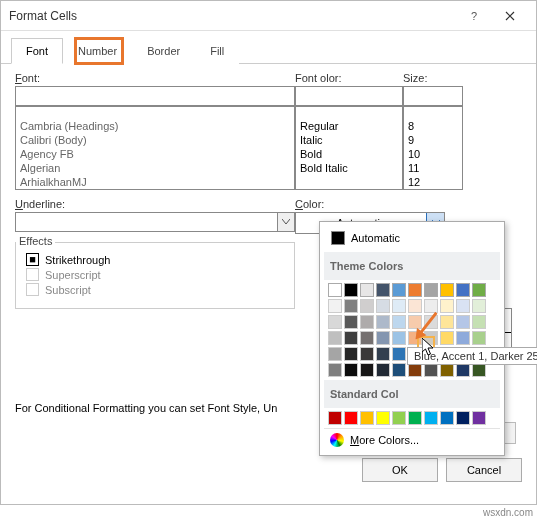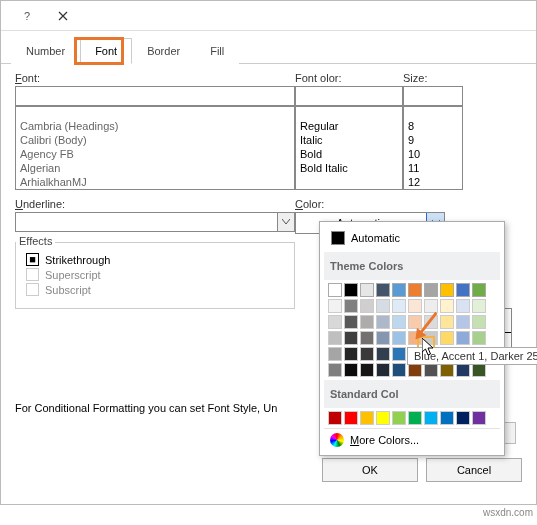--- a/index.html
+++ b/index.html
@@ -26,21 +26,21 @@
     .combo .arrow { width: 18px; border: 1px solid #888; display: flex; align-items: center; justify-content: center; background: #efefef; }
     .effects { border: 1px solid #ccc; padding: 8px 10px 10px 10px; margin-top: 8px; position: relative; width: 280px; }
     .effects .legend { position: absolute; top: -8px; left: 0; background: #fff; padding: 0 3px; color: #444; }
     .check { display: flex; align-items: center; gap: 6px; margin: 2px 0; }
     .check .box { width: 13px; height: 13px; border: 1px solid #888; display: flex; align-items: center; justify-content: center; font-size: 11px; line-height: 11px; }
     .preview { border: 1px solid #888; background: #fff; width: 160px; height: 48px; position: absolute; right: 24px; top: 244px; }
     .preview::after { content:""; position:absolute; left:0; right:0; top:50%; border-top:1px solid #000; }
     .msg { position: absolute; left: 14px; top: 338px; color: #000; }
     .clear-btn { position: absolute; right: 20px; bottom: 50px; width: 70px; height: 22px; border: 1px solid #bbb; background: #f3f3f3; color: #888; display: flex; align-items: center; justify-content: center; }
     .footer { position: absolute; right: 14px; bottom: 12px; display: flex; gap: 8px; }
-    .dlg-btn { width: 96px; height: 24px; border: 1px solid #aaa; background: #f3f3f3; display: flex; align-items: center; justify-content: center; }
+    .dlg-btn { width: 76px; height: 24px; border: 1px solid #aaa; background: #f3f3f3; display: flex; align-items: center; justify-content: center; }
 
     
     .color-btn { display:flex; align-items:center; width:150px; height:22px; border:1px solid #888; background:#fff; }
     .color-btn .txt { flex:1; text-align:center; }
     .color-btn .dd { width:18px; height:100%; border-left:1px solid #2a6fbb; background:#cde0f5; display:flex; align-items:center; justify-content:center; }
     .popup { position:absolute; left:318px; top:220px; width:186px; border:1px solid #aaa; background:#fff; box-shadow: 2px 2px 6px rgba(0,0,0,0.25); padding:4px; z-index:5;}
     .popup .auto { display:flex; align-items:center; gap:6px; padding:4px 6px; border:1px solid transparent;}
     .popup .auto .sw { width:14px; height:14px; background:#000; border:1px solid #888;}
     .popup .hdr { background:#eef0f2; color:#666; font-weight:bold; padding:8px 6px; margin:2px 0;}
     .swatch-row { display:flex; gap:2px; padding:1px 4px;}
@@ -52,31 +52,32 @@
     .cursor { position:absolute; left:421px; top:337px; z-index:7; }
     .arrow-annot { position:absolute; left:418px; top:308px; z-index:8; transform: rotate(38deg); }
     .watermark { position:absolute; right:4px; top:507px; font-size:10px; color:#888; }
     .highlight-sw { position:absolute; left:416px; top:335px; width:18px; height:18px; border:2px solid #f5b24b; z-index:6; background:rgba(255,220,150,0.15);}
   </style>
 </head>
 <body>
 
 <div class="dialog">
   <div class="titlebar">
+    <span class="title">Format Cells</span>
     <div class="btn">?</div>
     <div class="btn">
       <svg width="10" height="10" viewBox="0 0 10 10">
           <path d="M1 1 L9 9 M9 1 L1 9" stroke="#333" stroke-width="1.2"></path>
         </svg>
     </div>
   </div>
 
   <div class="tabs">
+    <div class="tab active">Font</div>
     <div class="tab">Number</div>
-    <div class="tab active">Font</div>
     <div class="tab">Border</div>
     <div class="tab">Fill</div>
   </div>
   <div class="tab-highlight" style="left:73px; top:36px; width:50px; height:28px;"></div>
 
   <div class="body">
     <div class="row">
       <div class="col" style="width:280px;">
         <label class="section"><span class="u">F</span><span>ont:</span></label>
         <div class="textbox"></div>

